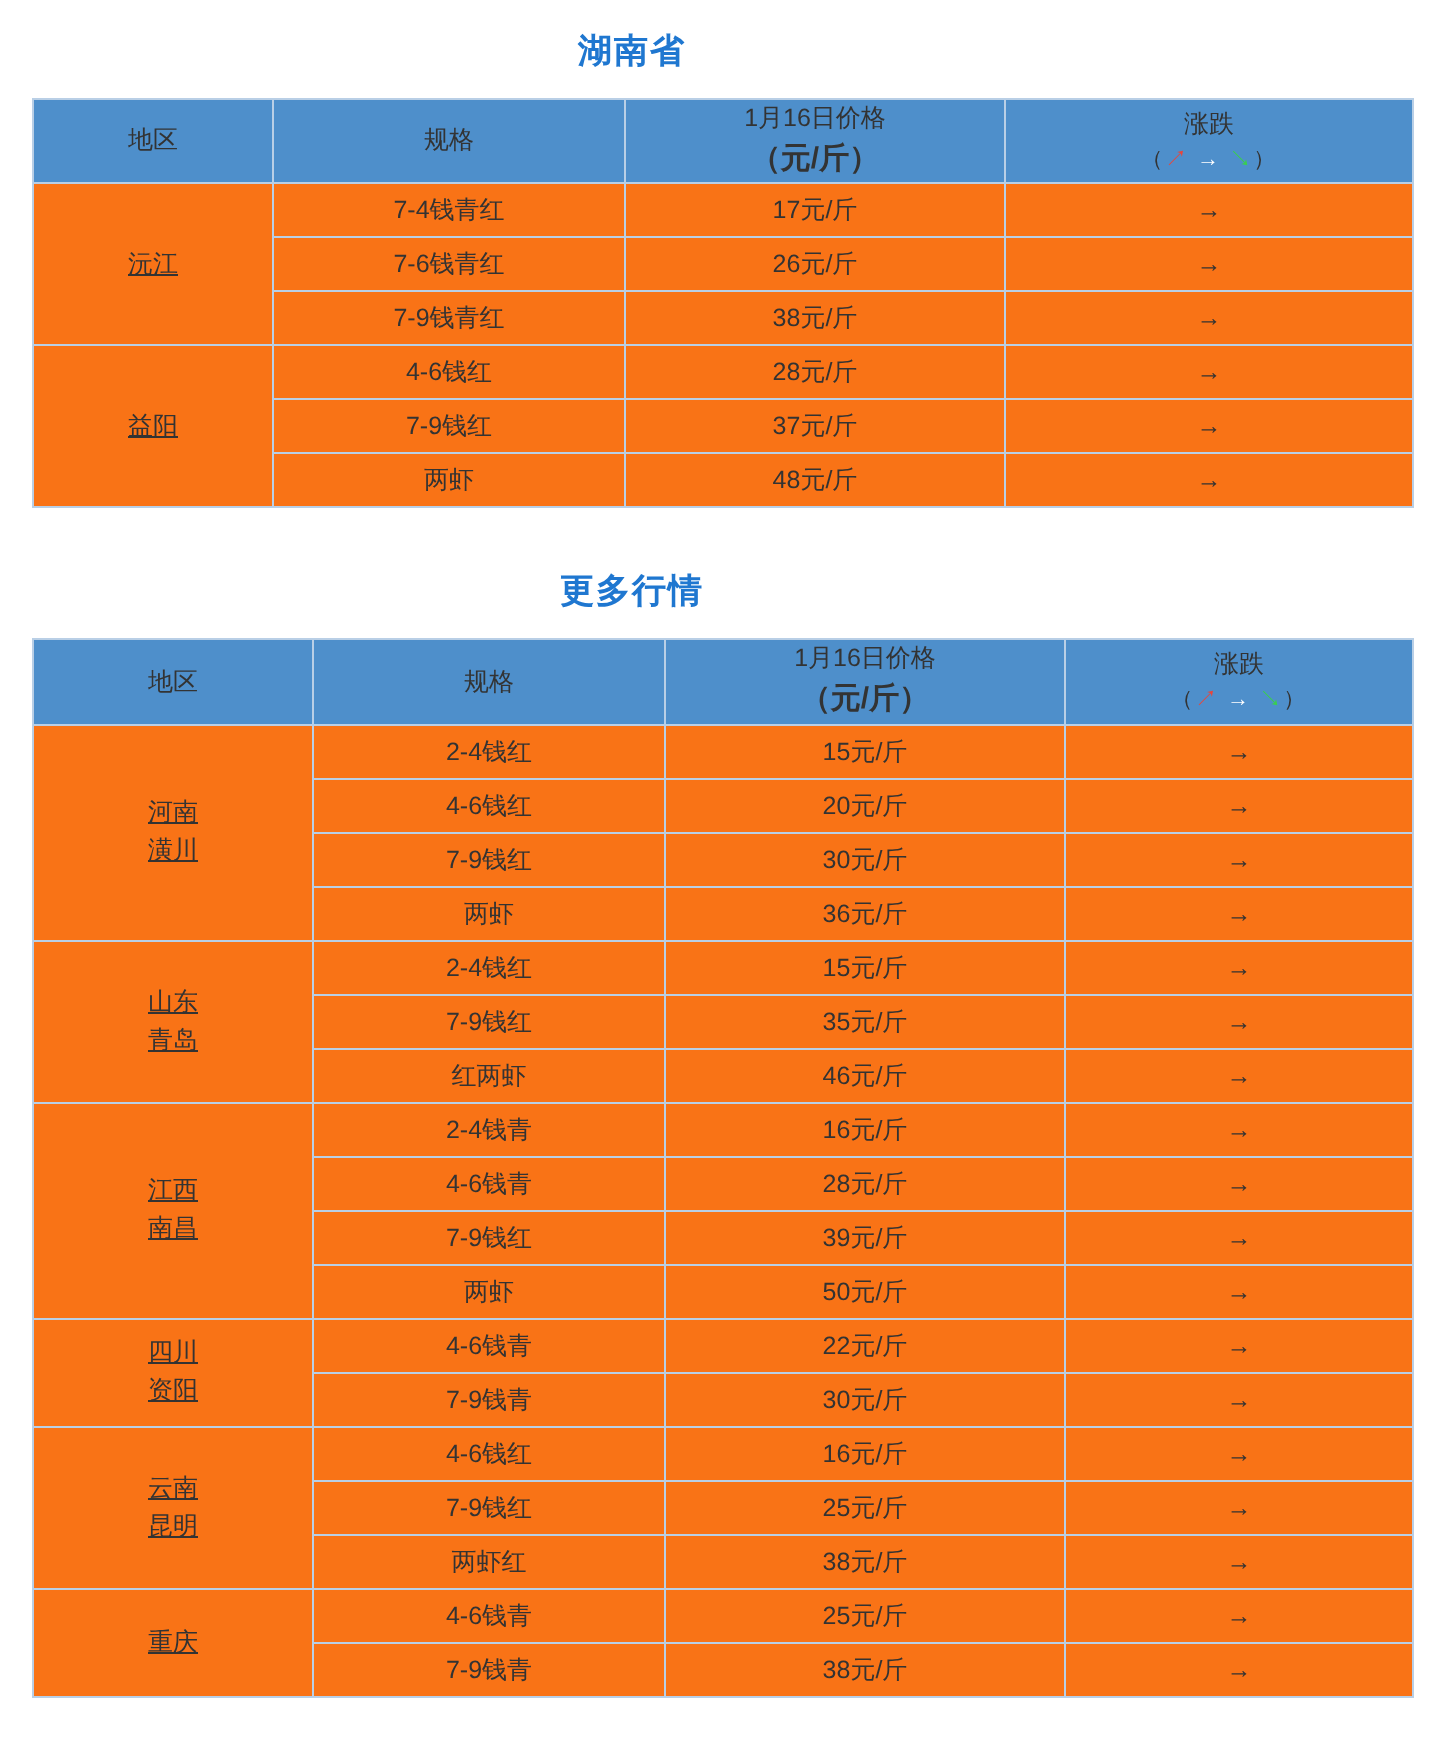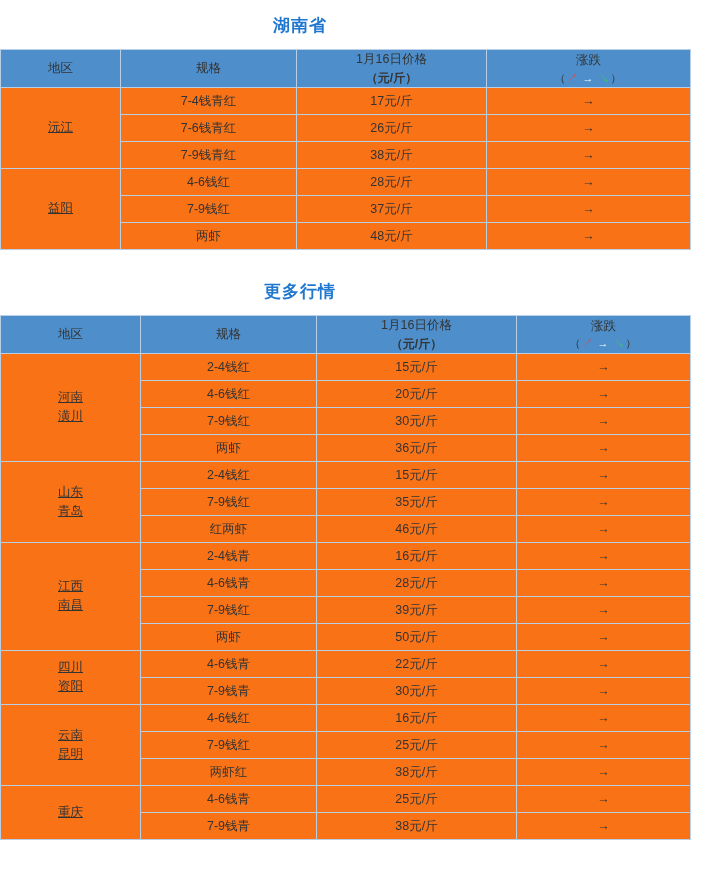--- a/index.html
+++ b/index.html
@@ -13,20 +13,21 @@
     font-family: "Liberation Sans", sans-serif;
     color: #333333;
     position: relative;
   }
   .page {
     width: 720px;
     position: relative;
   }
   .section {
     width: 600px;
+    padding-left: 16px;
   }
   .section-title {
     text-align: center;
     color: #1f77d0;
     font-size: 17px;
     font-weight: bold;
     letter-spacing: 1px;
   }
   .section-title.first { padding: 14px 0 12px 0; }
   .section-title.second { padding: 30px 0 12px 0; }
@@ -49,21 +50,21 @@
     background: #4e8fcb;
     color: #ffffff;
     font-weight: bold;
     font-size: 13px;
     border: 1px solid #4e8fcb;
     line-height: 1.5;
   }
   thead th .sub {
     display: block;
     font-weight: bold;
-    font-size: 12px;
+    font-size: 15px;
   }
   .hdr-arrows {
     display: block;
     font-size: 11px;
     font-weight: normal;
     letter-spacing: 1px;
   }
   .up-arrow { color: #e8463c; }
   .flat-arrow { color: #ffffff; }
   .down-arrow { color: #39d14a; }

